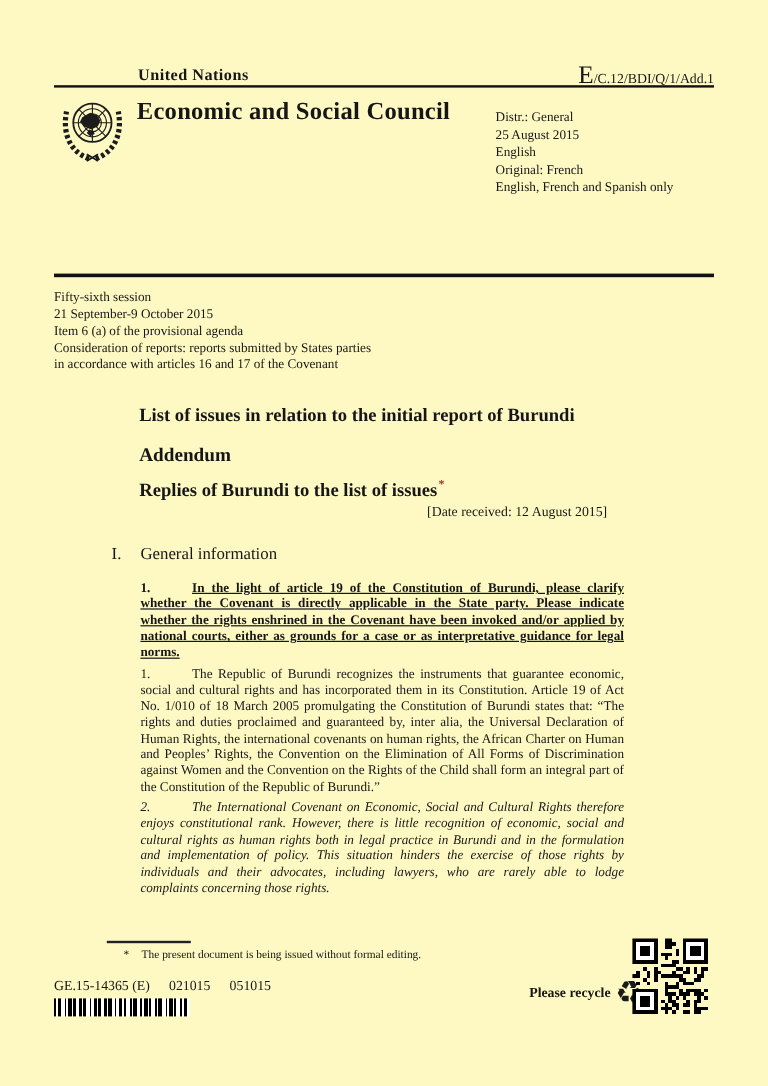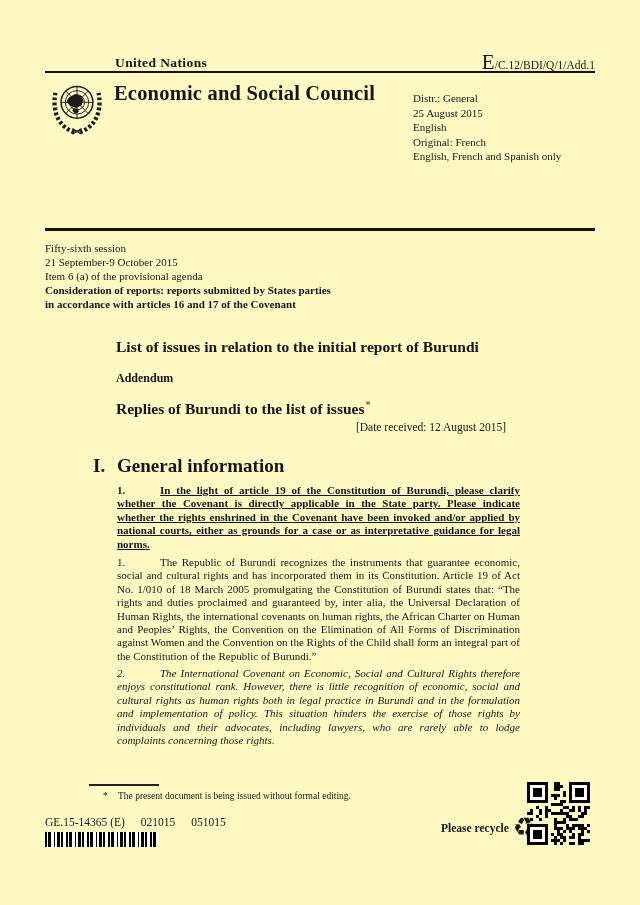--- a/index.html
+++ b/index.html
@@ -16,31 +16,31 @@
   .rule-thin  { position:absolute; left:45px; right:45px; top:71px; height:2px; background:#111; }
   .rule-thick { position:absolute; left:45px; right:45px; top:228px; height:3px; background:#111; }
 
   .emblem { position:absolute; left:47px; top:77px; width:60px; height:60px; }
   .council-title { position:absolute; left:114px; top:82px; font-size:20.5px; font-weight:bold; letter-spacing:.2px; }
   .distr-block { position:absolute; left:413px; top:91px; font-size:11px; line-height:14.6px; }
 
   
   .committee { position:absolute; left:45px; top:241px; font-size:11px; line-height:14px; }
   .committee .c-name { font-size:12.5px; font-weight:bold; line-height:16px; }
-  .committee .c-bold { font-weight:bold; }
+  .committee .c-bold { font-weight:normal; }
 
   
   .main-title { position:absolute; left:116px; top:338px; width:430px; font-size:15.5px; font-weight:bold; }
-  .addendum   { position:absolute; left:116px; top:371px; font-size:12px; font-weight:bold; }
+  .addendum   { position:absolute; left:116px; top:371px; font-size:16px; font-weight:bold; }
   .subtitle   { position:absolute; left:116px; top:399px; font-size:15.5px; font-weight:bold; }
   .subtitle .fn-mark { color:#a3352c; font-size:10px; vertical-align:super; margin-left:1px; }
   .date-received { position:absolute; left:103px; width:403px; top:421px; text-align:right; font-size:11.5px; }
 
   
-  .section-heading { position:absolute; left:93px; top:455px; font-size:19px; font-weight:bold; }
+  .section-heading { position:absolute; left:93px; top:455px; font-size:14px; font-weight:normal; }
   .section-heading .numeral { display:inline-block; width:24px; }
   .para { position:absolute; left:117px; width:403px; font-size:11px; line-height:13.4px; text-align:justify; }
   .para .para-num { display:inline-block; width:43px; }
   .q-para { top:484px; font-weight:bold;text-decoration:underline; }
   .b-para1 { top:556px; }
   .b-para2 { top:667px;font-style:italic; }
 
   
   .footnote-rule { position:absolute; left:89px; top:784px; width:70px; height:1.5px; background:#222; }
   .footnote { position:absolute; left:103px; top:791px; width:420px; font-size:9.5px; }

